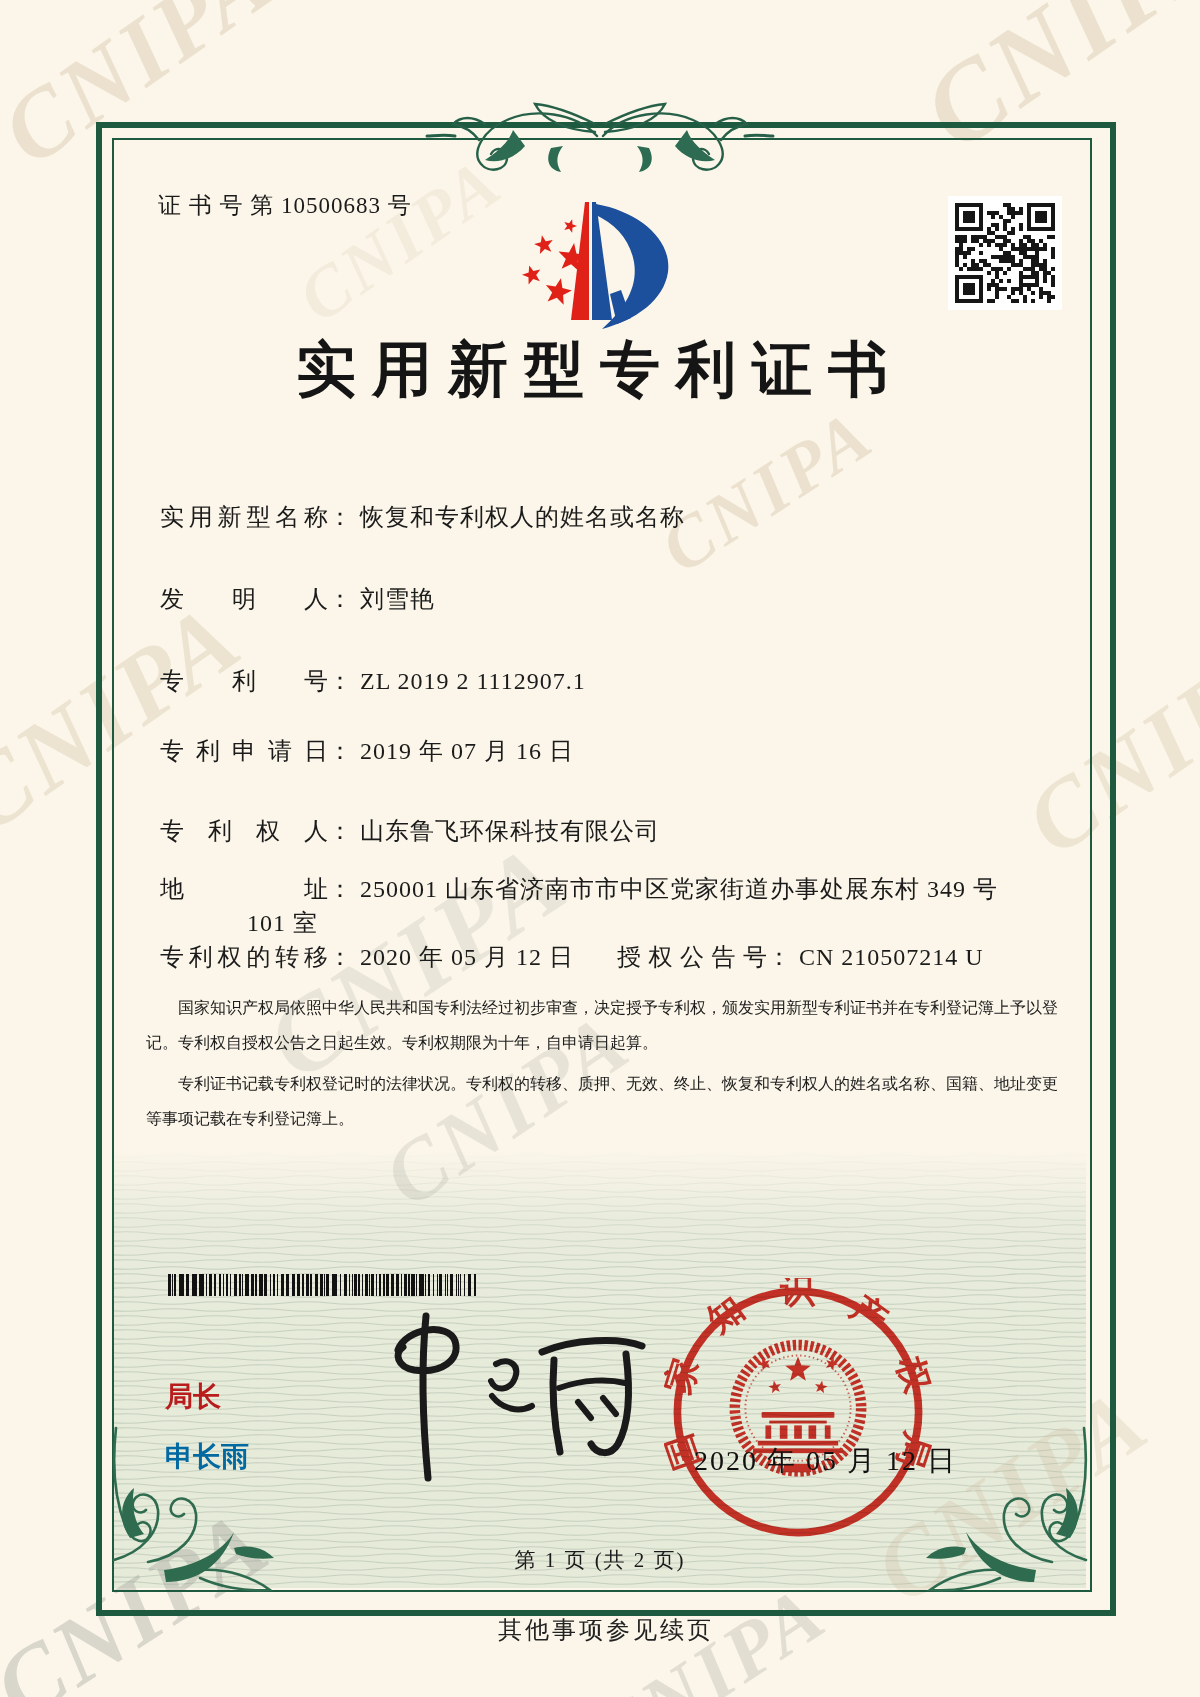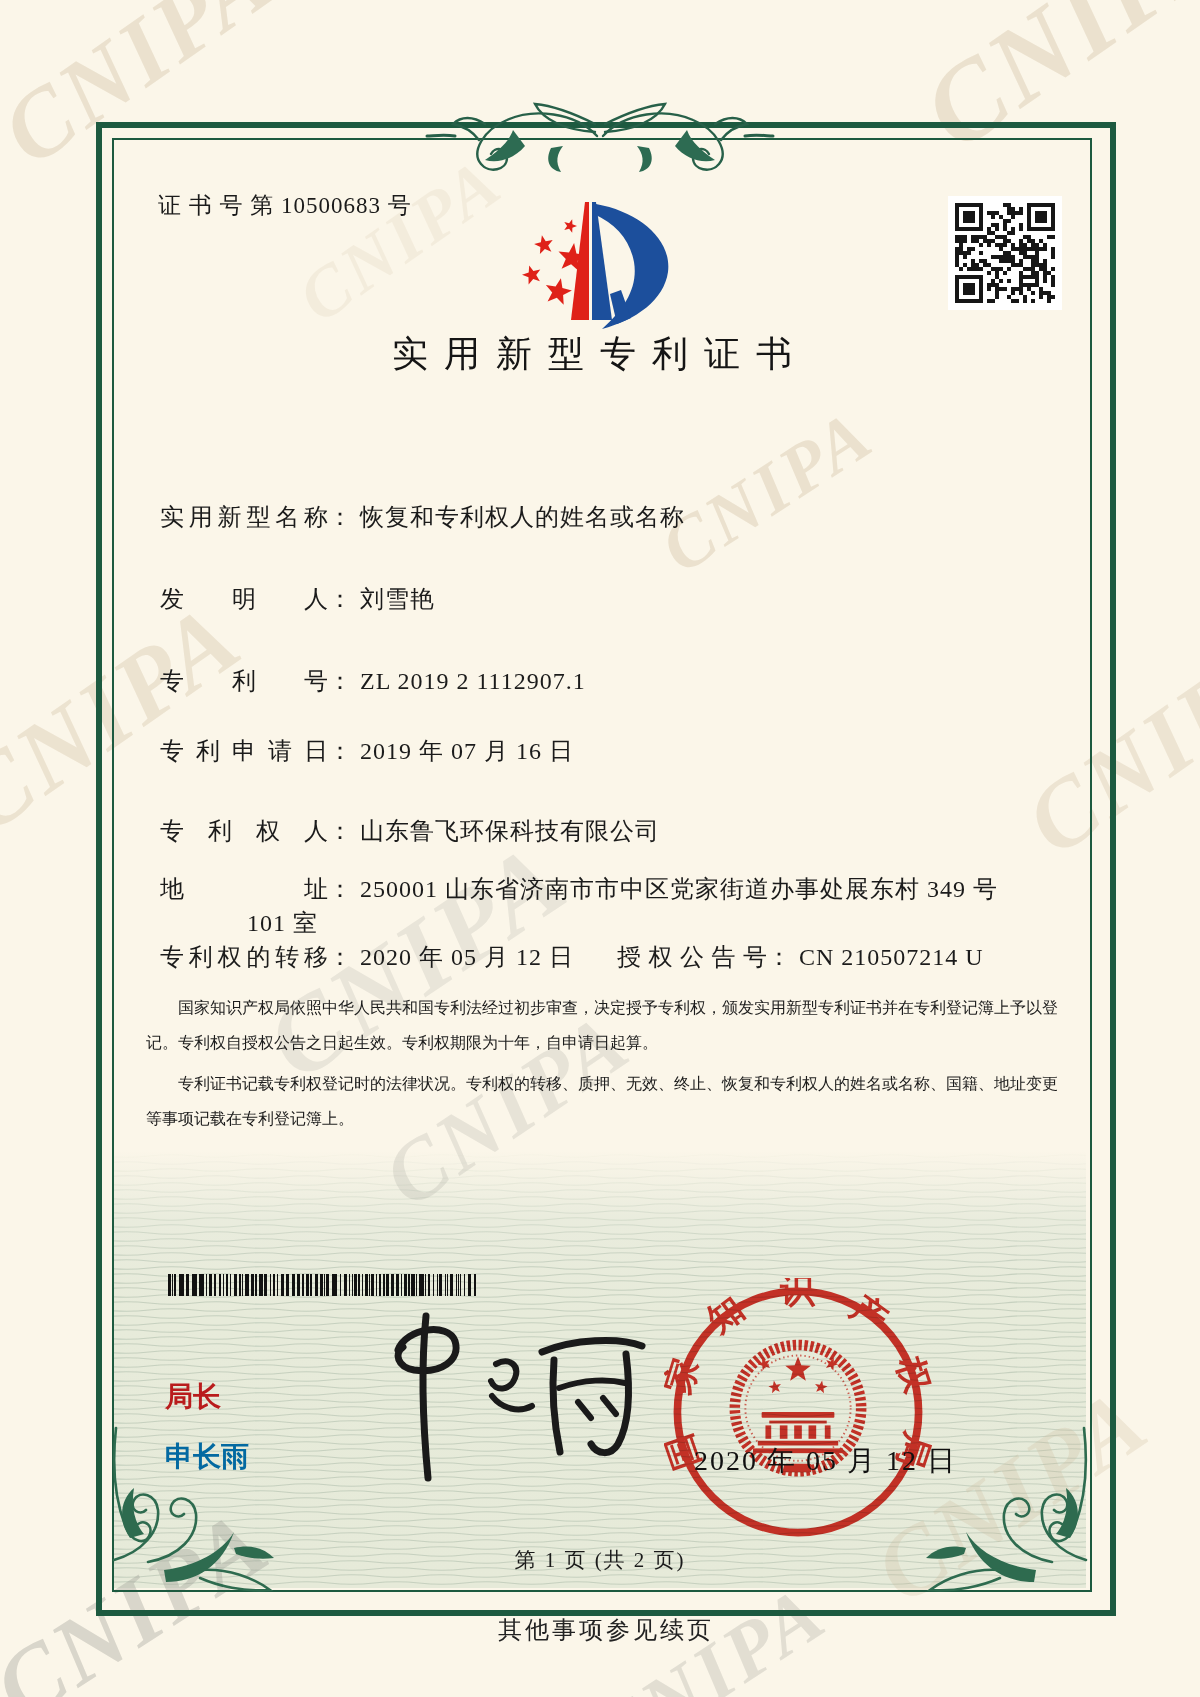--- a/index.html
+++ b/index.html
@@ -15,21 +15,21 @@
   #frame-inner{position:absolute;left:112px;top:138px;width:976px;height:1450px;
                border:2px solid #1d5a40;z-index:3;pointer-events:none;}
   
   #wave-zone{position:absolute;left:114px;top:1150px;width:972px;height:438px;z-index:1;
              background:linear-gradient(180deg, rgba(233,236,223,0) 0%, rgba(230,234,219,.85) 16%, #e7ebda 38%, #e6ead9 100%);}
   
   #cert-no{position:absolute;left:158px;top:190px;font-size:23px;letter-spacing:1px;z-index:4;}
   #logo{position:absolute;left:488px;top:188px;width:200px;height:150px;z-index:4;}
   #qr{position:absolute;left:948px;top:196px;width:114px;height:114px;background:#ffffff;z-index:4;
       display:flex;align-items:center;justify-content:center;}
-  #title{position:absolute;left:0;right:0;top:330px;text-align:center;font-size:36px;font-weight:400;
+  #title{position:absolute;left:0;right:0;top:330px;text-align:center;font-size:60px;font-weight:700;
          letter-spacing:16px;color:#151515;z-index:4;}
   
   .field-row{position:absolute;left:160px;font-size:24px;line-height:34px;z-index:4;white-space:nowrap;}
   .flabel{display:inline-block;width:168px;text-align:justify;text-align-last:justify;vertical-align:top;}
   .fcolon{vertical-align:top;}
   .fvalue{margin-left:8px;vertical-align:top;letter-spacing:1px;}
   .fvalue2{display:block;margin-left:87px;letter-spacing:1px;}
   
   #body-text{position:absolute;left:146px;top:990px;width:912px;z-index:4;}
   #body-text p{margin:0 0 6px 0;font-size:16px;line-height:35px;text-align:justify;text-indent:2em;

